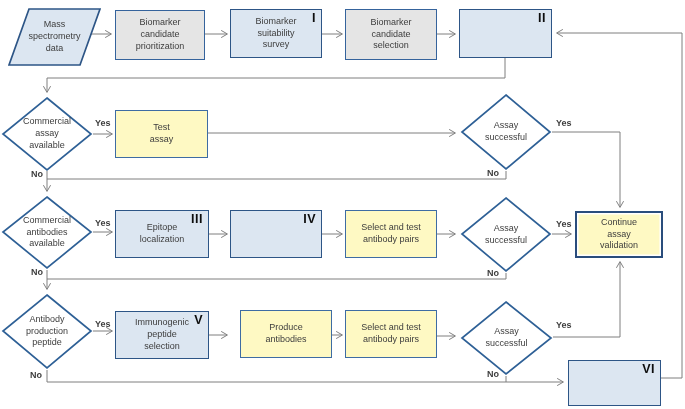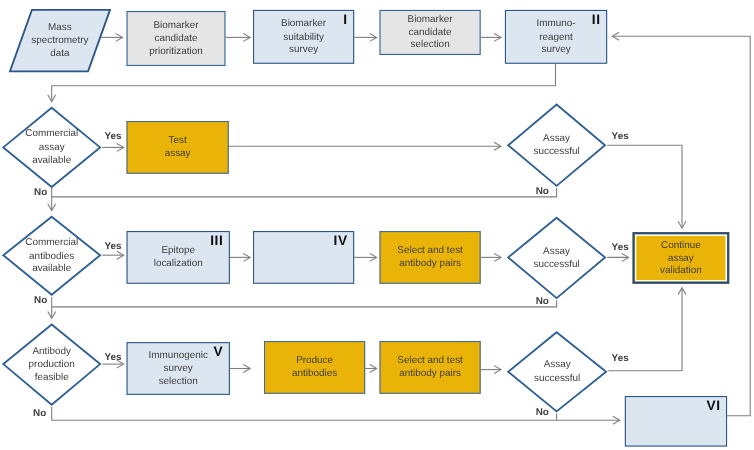--- a/index.html
+++ b/index.html
@@ -4,21 +4,21 @@
 <style>
   html,body { margin:0; padding:0; background:#fff; }
   #canvas {
     position:relative; width:685px; height:409px; background:#ffffff;
     font-family:"Liberation Sans", sans-serif; overflow:hidden;
   }
   #connectors { position:absolute; left:0; top:0; z-index:1; }
   .node { position:absolute; z-index:2; display:flex; align-items:center; justify-content:center; box-sizing:border-box; }
   .box { background:#e5e5e5; border:1.7px solid #35639c; }
   .box.bluefill { background:#dce6f1; border-color:#2d5586; }
-  .box.grayfill { background:#eab308; border-color:#3e6ca3; }
+  .box.grayfill { background:#fef9c3; border-color:#3e6ca3; }
   .box.thick { border:2.2px solid #2a4d7c; box-shadow: inset 0 0 0 1.5px #ffffff; }
   .shape-node { background:transparent; border:none; }
   .shape-node svg { position:absolute; left:0; top:0; }
   .lbl {
     position:relative; z-index:3; font-size:9px; line-height:1.3; color:#3d3d3d;
     text-align:center; margin:0 auto;
   }
   .numeral {
     position:absolute; z-index:4; top:1px; right:5px;
     font-size:12.5px; font-weight:bold; color:#0d0d0d; letter-spacing:0.5px;
@@ -82,27 +82,26 @@
 
   <div class="node box" style="left:115px; top:10px; width:90px; height:50px;">
     <div class="lbl" style="max-width:72px;">Biomarker candidate prioritization</div>
   </div>
 
   <div class="node box bluefill" style="left:230px; top:9px; width:92px; height:49px;">
     <span class="numeral">I</span>
     <div class="lbl" style="max-width:56px;">Biomarker suitability survey</div>
   </div>
 
-  <div class="node box" style="left:345px; top:9px; width:92px; height:41px;">
+  <div class="node box" style="left:345px; top:9px; width:92px; height:51px;">
     <div class="lbl" style="max-width:56px;">Biomarker candidate selection</div>
   </div>
 
   <div class="node box bluefill" style="left:459px; top:9px; width:93px; height:49px;">
     <span class="numeral">II</span>
-    <div class="lbl" style="max-width:52px;">Immuno-reagent survey</div>
   </div>
 
   <div class="node shape-node" style="left:1px; top:96px; width:92px; height:76px;">
     <svg width="92" height="76" viewBox="0 0 92 76">
       <polygon points="46,2 90,38 46,74 2,38" fill="#ffffff" stroke="#2e6096" stroke-width="1.7"></polygon>
     </svg>
     <div class="lbl" style="max-width:58px;">Commercial assay available</div>
   </div>
 
   <div class="node box grayfill" style="left:115px; top:110px; width:93px; height:48px;">
@@ -144,26 +143,26 @@
   </div>
 
   <div class="node box grayfill thick" style="left:575px; top:211px; width:88px; height:47px;">
     <div class="lbl" style="max-width:58px;">Continue assay validation</div>
   </div>
 
   <div class="node shape-node" style="left:1px; top:293px; width:92px; height:77px;">
     <svg width="92" height="77" viewBox="0 0 92 77">
       <polygon points="46,2 90,38 46,75 2,38" fill="#ffffff" stroke="#2e6096" stroke-width="1.7"></polygon>
     </svg>
-    <div class="lbl" style="max-width:62px;">Antibody production feasible</div>
+    <div class="lbl" style="max-width:62px;">Antibody production peptide</div>
   </div>
 
   <div class="node box bluefill" style="left:115px; top:311px; width:94px; height:48px;">
     <span class="numeral">V</span>
-    <div class="lbl" style="max-width:64px;">Immunogenic survey selection</div>
+    <div class="lbl" style="max-width:64px;">Immunogenic peptide selection</div>
   </div>
 
   <div class="node box grayfill" style="left:240px; top:310px; width:92px; height:48px;">
     <div class="lbl" style="max-width:62px;">Produce antibodies</div>
   </div>
 
   <div class="node box grayfill" style="left:345px; top:310px; width:92px; height:48px;">
     <div class="lbl" style="max-width:74px;">Select and test antibody pairs</div>
   </div>
 

